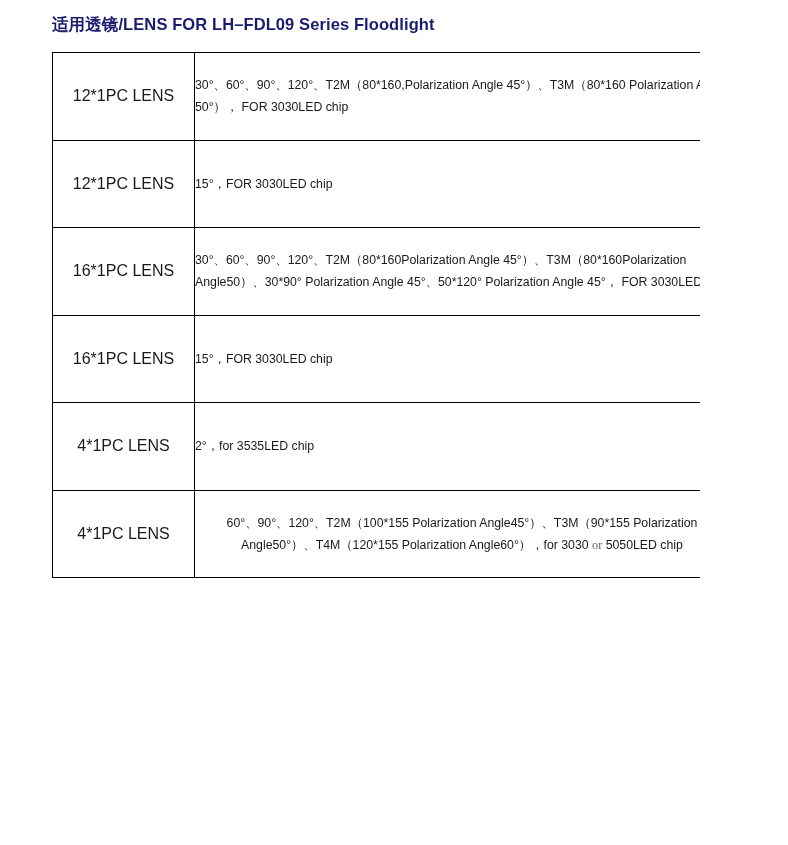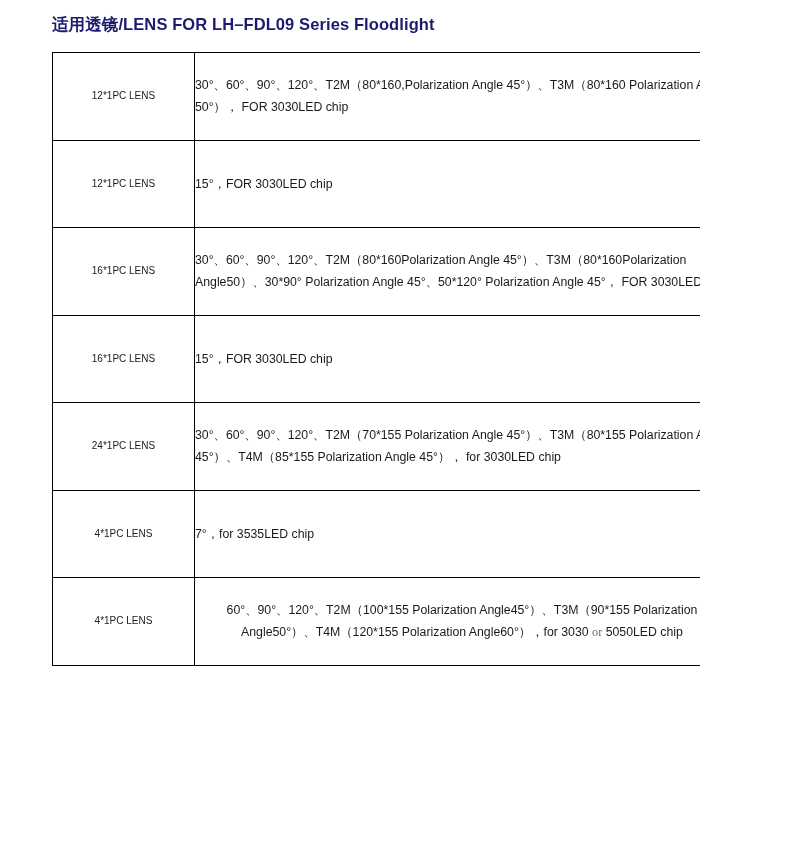--- a/index.html
+++ b/index.html
@@ -45,21 +45,21 @@
     height: 86.5px;
     padding: 0;
     vertical-align: middle;
     color: #1a1a1a;
   }
   .col-lens {
     width: 141px;
   }
   .cell-lens {
     text-align: center;
-    font-size: 10px;
+    font-size: 16px;
     font-family: "Liberation Sans", sans-serif;
     line-height: 16px;
     padding: 0 4px;
   }
   .cell-desc {
     font-size: 12.3px;
     font-family: "Liberation Sans", sans-serif;
     line-height: 22px;
     padding: 0 6px 0 8px;
     text-align: left;
@@ -96,28 +96,24 @@
       <tr>
         <td class="col-lens cell-lens">16*1PC LENS</td>
         <td class="cell-desc">30°、60°、90°、120°、T2M（80*160Polarization Angle 45°）、T3M（80*160Polarization Angle50）、30*90° Polarization Angle 45°、50*120° Polarization Angle 45°， FOR 3030LED chip</td>
       </tr>
 
       <tr>
         <td class="col-lens cell-lens">16*1PC LENS</td>
         <td class="cell-desc">15°，FOR 3030LED chip</td>
       </tr>
 
-      <tr>
-        <td class="col-lens cell-lens">24*1PC LENS</td>
-        <td class="cell-desc">30°、60°、90°、120°、T2M（70*155 Polarization Angle 45°）、T3M（80*155 Polarization Angle 45°）、T4M（85*155 Polarization Angle 45°）， for 3030LED chip</td>
-      </tr>
 
       <tr>
         <td class="col-lens cell-lens">4*1PC LENS</td>
-        <td class="cell-desc">7°，for 3535LED chip</td>
+        <td class="cell-desc">2°，for 3535LED chip</td>
       </tr>
 
       <tr>
         <td class="col-lens cell-lens">4*1PC LENS</td>
         <td class="cell-desc center"><span>60°、90°、120°、T2M（100*155 Polarization Angle45°）、T3M（90*155 Polarization Angle50°）、T4M（120*155 Polarization Angle60°），for 3030 </span><span class="serif-or">or</span><span> 5050LED chip</span></td>
       </tr>
 
 
 
     </tbody>

